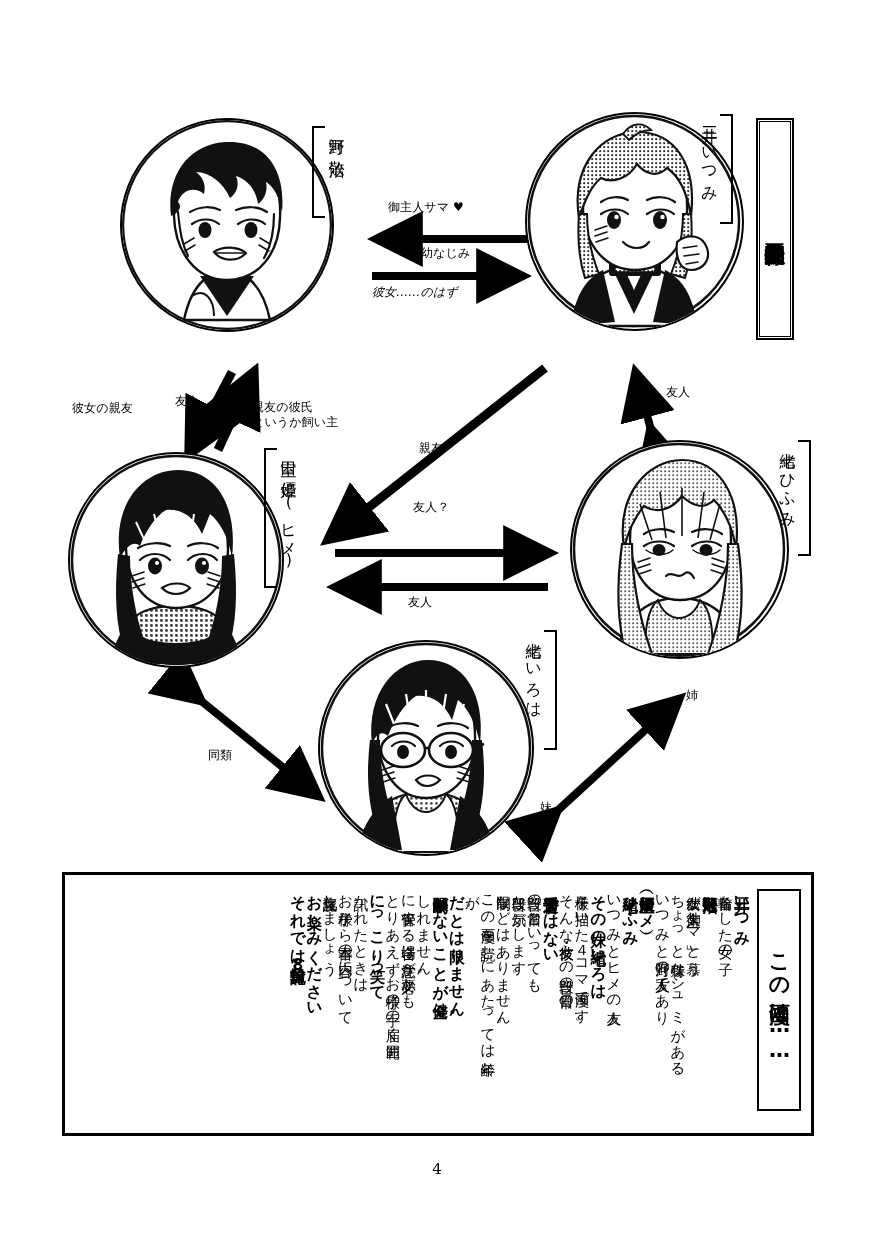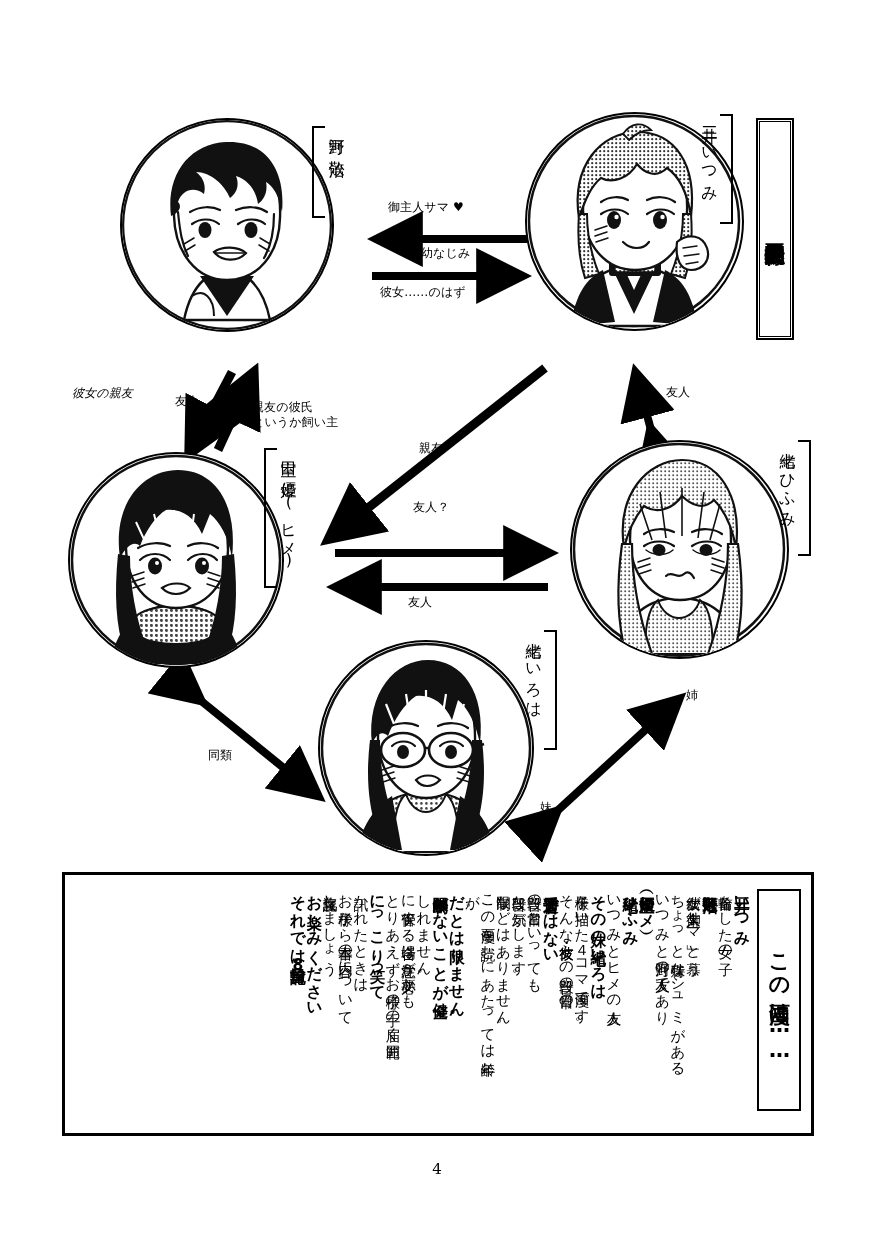--- a/index.html
+++ b/index.html
@@ -449,23 +449,23 @@
       <path d="M96 138 C 102 132 114 132 120 138 C 112 146 102 146 96 138 Z" fill="#fff" stroke="#111" stroke-width="2.2"></path>
     </svg>
   </div>
   <div class="nametag bracket-right" style="left:524px; top:630px; height:120px;">
     <div class="bracket"></div>
     <div class="vtext label">七緒 いろは</div>
   </div>
 
   <div class="edge-label" style="left:388px; top:200px;">御主人サマ ♥</div>
   <div class="edge-label" style="left:404px; top:246px;margin-left:17px;">幼なじみ</div>
-  <div class="edge-label" style="left:380px; top:285px;">彼女……のはず</div>
-
-  <div class="edge-label" style="left:72px; top:386px;font-style:italic;">彼女の親友</div>
+  <div class="edge-label" style="left:372px; top:285px;font-style:italic;">彼女……のはず</div>
+
+  <div class="edge-label" style="left:72px; top:401px;">彼女の親友</div>
   <div class="edge-label" style="left:175px; top:394px;">友人</div>
   <div class="edge-label" style="left:252px; top:400px; line-height:1.25;">親友の彼氏
 というか飼い主</div>
 
   <div class="edge-label" style="left:419px; top:441px;">親友</div>
   <div class="edge-label" style="left:413px; top:500px;">友人？</div>
   <div class="edge-label" style="left:408px; top:595px;">友人</div>
   <div class="edge-label" style="left:666px; top:385px;">友人</div>
 
   <div class="edge-label" style="left:208px; top:748px;">同類</div>

